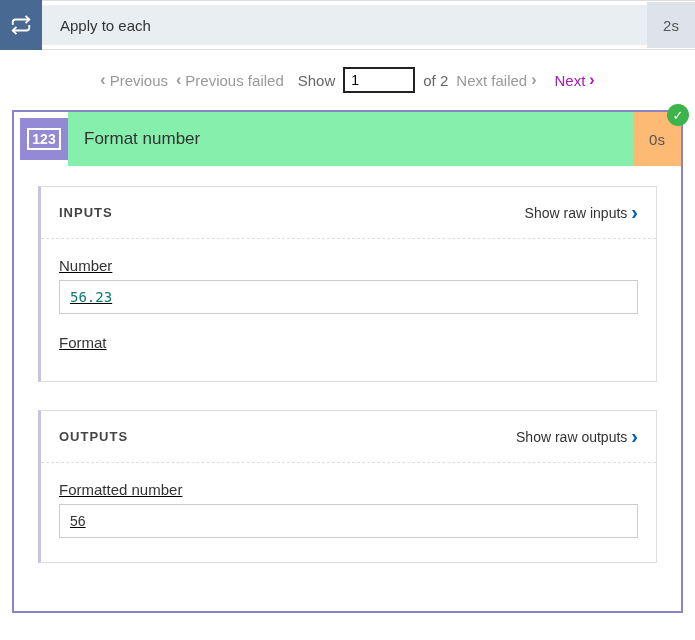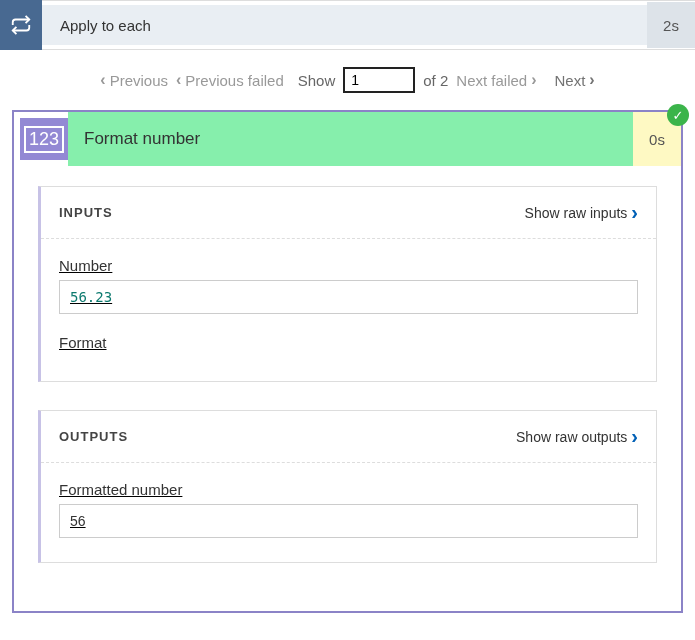--- a/index.html
+++ b/index.html
@@ -24,49 +24,49 @@
   display: flex; align-items: center; justify-content: center;
   color: #555; font-size: 15px;
 }
 
 .pager {
   display: flex; align-items: center; justify-content: center;
   height: 60px; gap: 8px; font-size: 15px; color: #666;
 }
 .pager-item { display: flex; align-items: center; gap: 4px; }
 .pager-item.disabled { color: #999; }
-.pager-item.active { color: #737373; cursor: pointer; }
+.pager-item.active { color: #a21caf; cursor: pointer; }
 .pager-input {
   width: 72px; height: 26px; border: 2px solid #222;
   padding: 0 6px; font-size: 14px;
 }
 .chev { font-size: 16px; font-weight: bold; }
 
 .card {
   margin: 0 12px; border: 2px solid #8b83c7;
   position: relative; background: #fff;
 }
 .card-header {
   display: flex; align-items: stretch; height: 54px;
 }
 .card-icon-box {
   width: 48px; background: #9389d4;
   display: flex; align-items: center; justify-content: center;
   margin: 6px 0 6px 6px;
 }
 .card-icon-inner {
-  border: 2px solid #fff; color: #fff; font-weight: normal;
-  font-size: 18px; padding: 1px 3px;
+  border: 2px solid #fff; color: #fff; font-weight: bold;
+  font-size: 14px; padding: 1px 3px;
 }
 .card-title {
   flex: 1; background: #86efac; display: flex; align-items: center;
   padding: 0 16px; color: #333; font-size: 17px;
 }
 .card-duration {
-  width: 48px; background: #fef9c3; display: flex;
+  width: 48px; background: #fdba74; display: flex;
   align-items: center; justify-content: center;
   color: #555; font-size: 15px;
 }
 .success-badge {
   position: absolute; top: -8px; right: -8px;
   width: 22px; height: 22px; border-radius: 50%;
   background: #3bb44a; display: flex; align-items: center;
   justify-content: center; color: #fff; font-size: 13px;
 }
 

